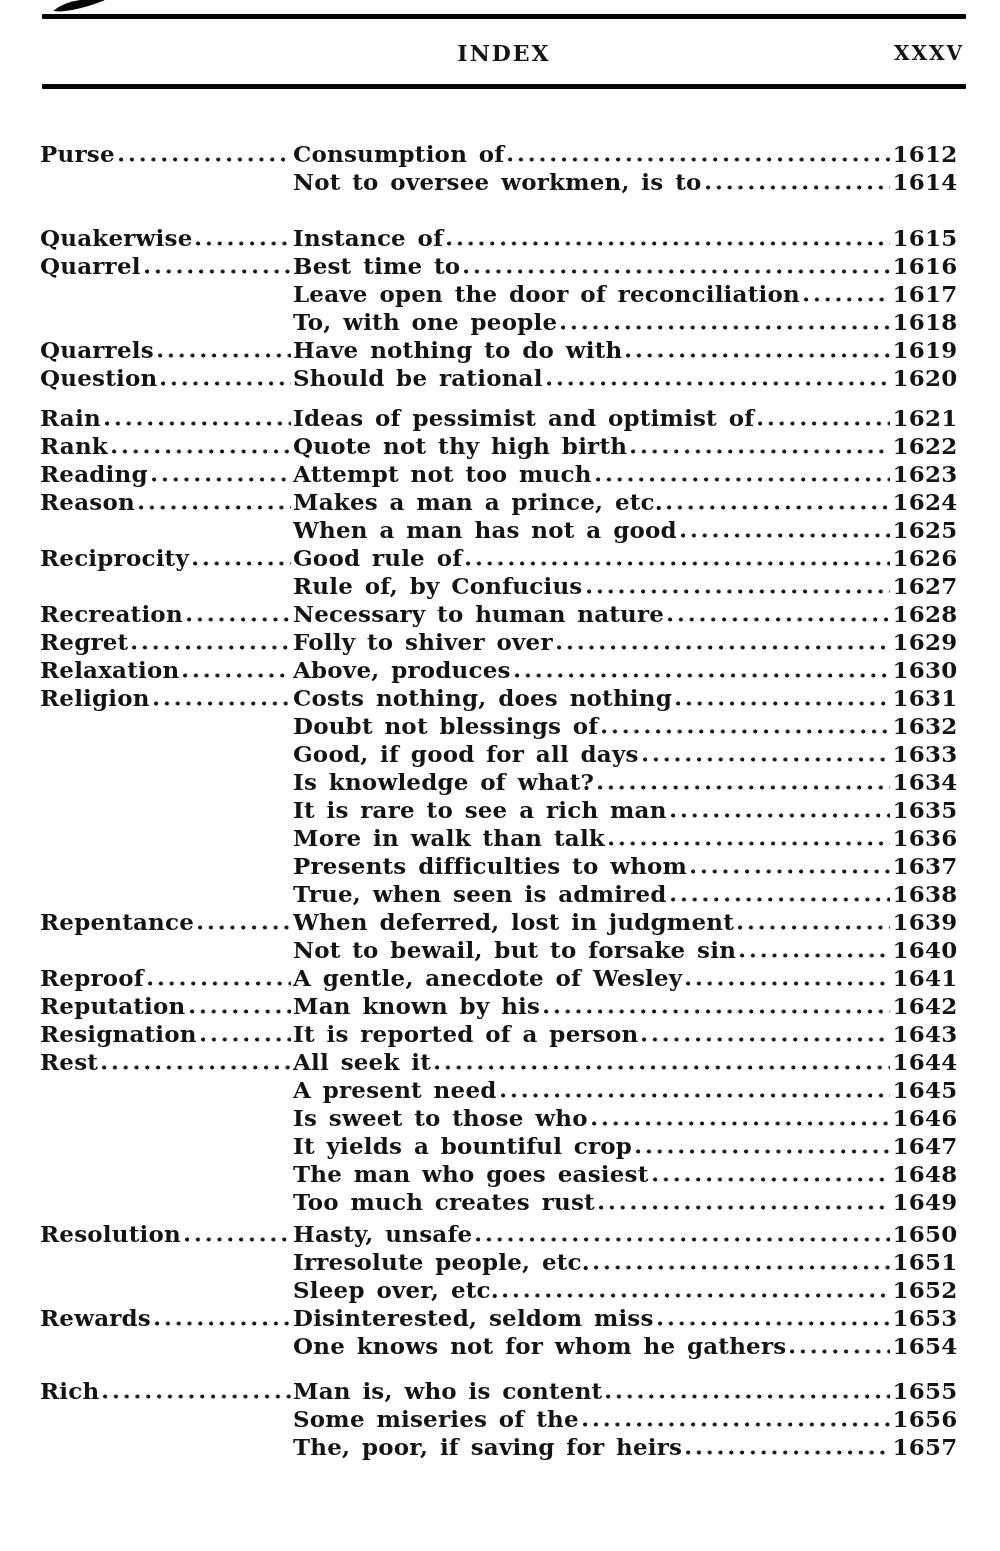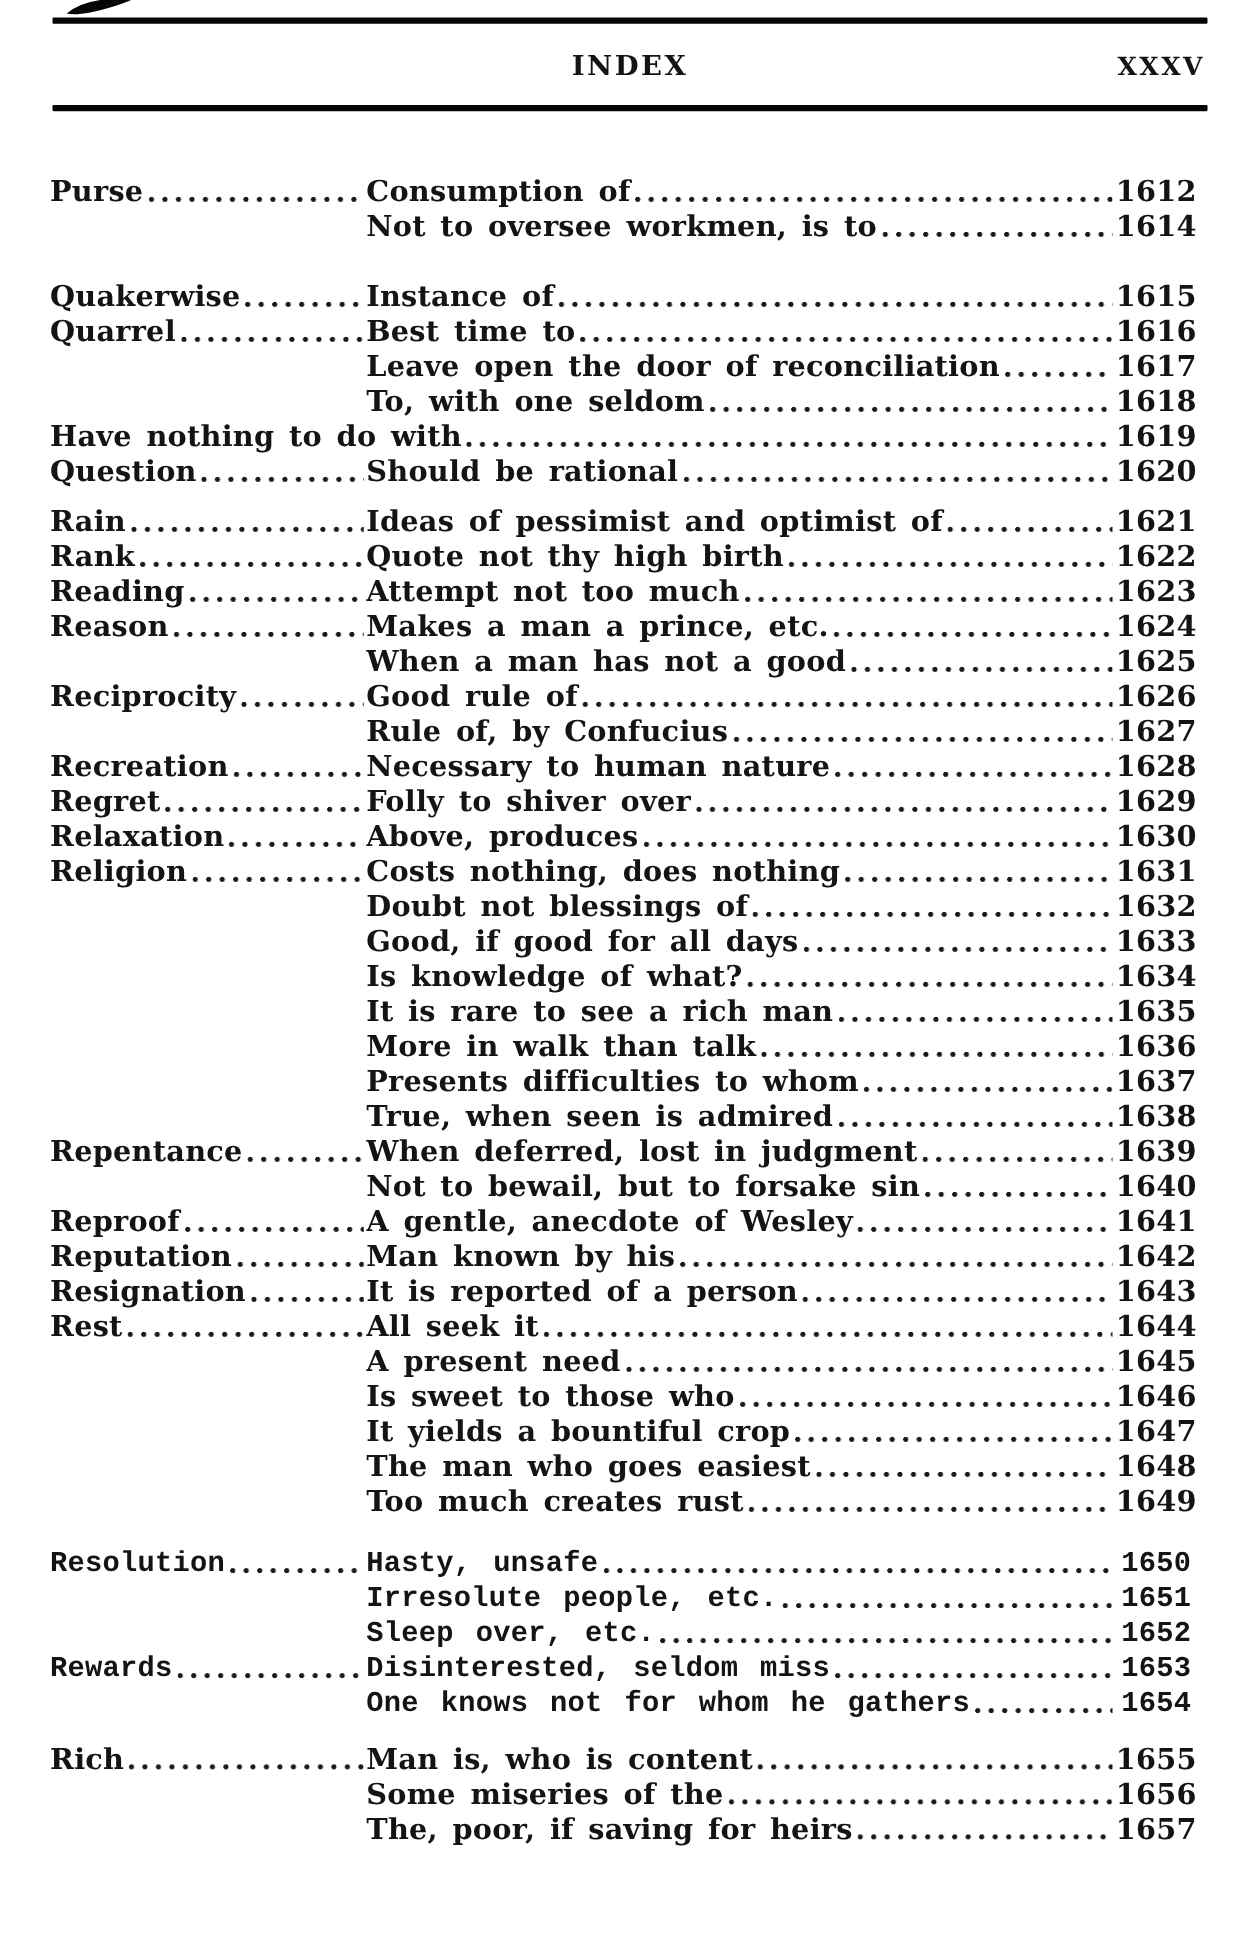--- a/index.html
+++ b/index.html
@@ -58,21 +58,21 @@
   }
   .index-list {
     position: absolute;
     top: 139px;
     left: 40px;
     width: 918px;
   }
   .group { margin-top: 0; }
   .group:nth-of-type(2) { margin-top: 28px; }
   .group:nth-of-type(3) { margin-top: 12px; }
-  .group:nth-of-type(4) { margin-top: 21px; font-family: Liberation Mono, monospace; }
+  .group:nth-of-type(4) { margin-top: 4px; }
   .group:nth-of-type(5) { margin-top: 17px; }
   .row {
     display: flex;
     align-items: flex-end;
     height: 28px;
     font-size: 23px;
     line-height: 26px;
     white-space: nowrap;
     letter-spacing: 0.2px;
     word-spacing: 3.5px;
@@ -169,26 +169,30 @@
         <div class="term-cell"></div>
         <div class="desc-cell">
           <span class="desc">Leave open the door of reconciliation</span>
           <span class="leader"></span>
         </div>
         <div class="page-num">1617</div>
       </div>
       <div class="row">
         <div class="term-cell"></div>
         <div class="desc-cell">
-          <span class="desc">To, with one seldom</span>
+          <span class="desc">To, with one people</span>
           <span class="leader"></span>
         </div>
         <div class="page-num">1618</div>
       </div>
       <div class="row">
+        <div class="term-cell">
+          <span class="term">Quarrels</span>
+          <span class="leader"></span>
+        </div>
         <div class="desc-cell">
           <span class="desc">Have nothing to do with</span>
           <span class="leader"></span>
         </div>
         <div class="page-num">1619</div>
       </div>
       <div class="row">
         <div class="term-cell">
           <span class="term">Question</span>
           <span class="leader"></span>

